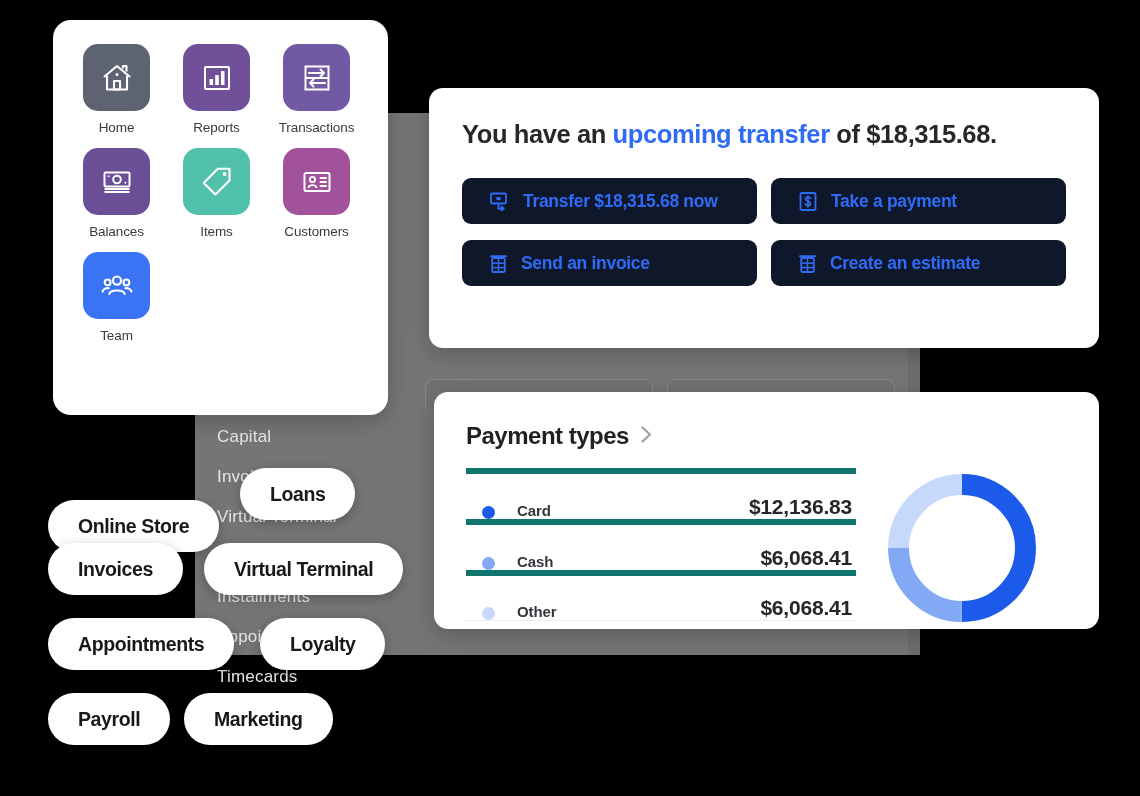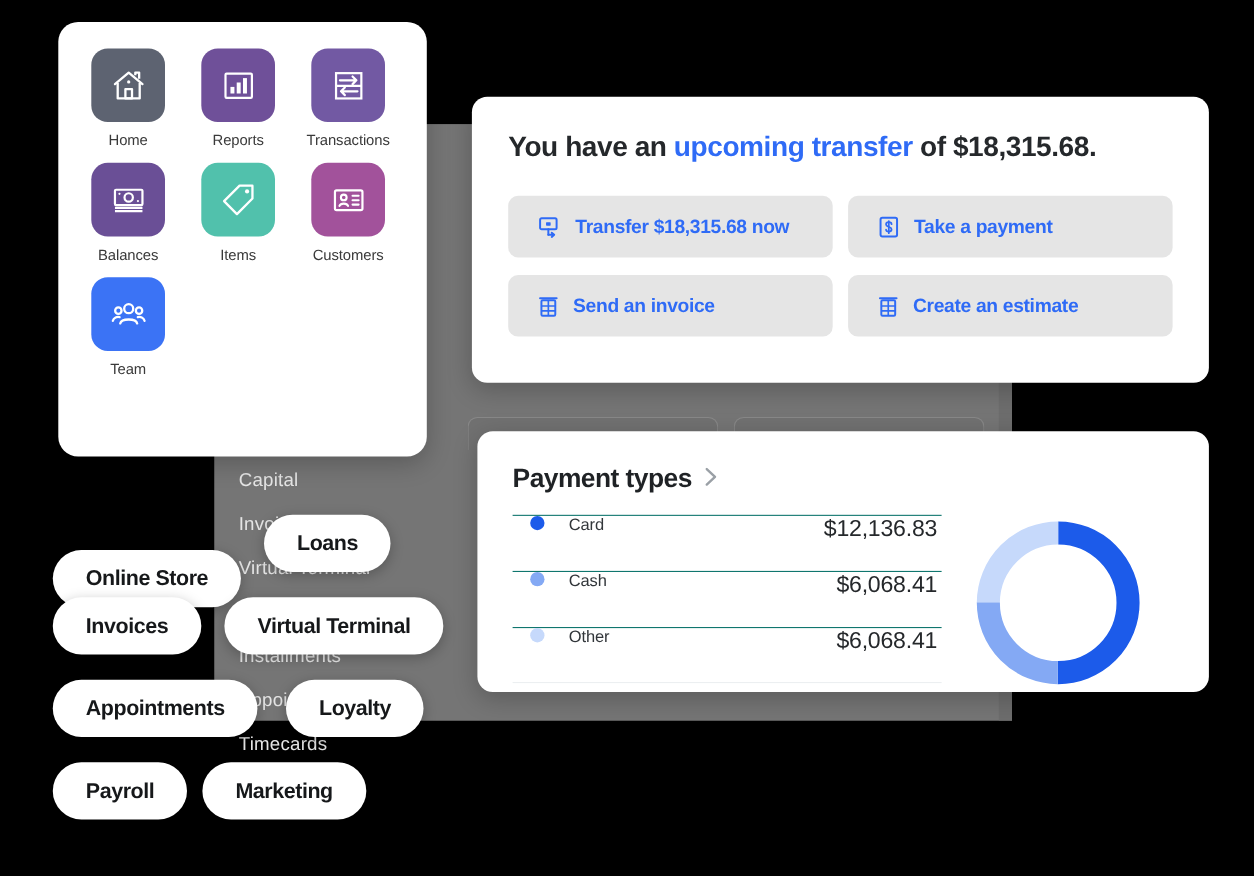--- a/index.html
+++ b/index.html
@@ -78,21 +78,21 @@
   .transfer-headline {
     font-size: 25.5px; font-weight: bold; color: #25282b;
     letter-spacing: -.4px; margin-bottom: 29px;
   }
   .transfer-headline .hl { color: #2f6bf6; }
   .action-grid {
     display: grid; grid-template-columns: 1fr 1fr;
     gap: 16px 14px;
   }
   .action-btn {
-    background: #e5e5e5; border-radius: 9px; height: 56px;
+    background: #0f172a; border-radius: 9px; height: 46px;
     display: flex; align-items: center; gap: 13px;
     padding: 0 27px; cursor: pointer; border: none;
     font-family: inherit;
   }
   .action-label {
     color: #2f6bf6; font-size: 17.5px; font-weight: bold;
     letter-spacing: -.3px; white-space: nowrap;
   }
   .action-ic { flex: 0 0 auto; display: flex; }
 
@@ -102,22 +102,22 @@
     padding: 30px 32px 0;
   }
   .pt-head { display: flex; align-items: center; gap: 12px; }
   .pt-title {
     font-size: 24px; font-weight: bold; color: #1f2225;
     letter-spacing: -.5px;
   }
   .pt-body { display: flex; margin-top: 18px; }
   .pt-table { width: 390px; }
   .pt-row {
-    display: flex; align-items: flex-start;
-    height: 51px; border-top: 1px solid #0f766e;
+    display: flex; align-items: flex-end;
+    height: 51px; border-top: 6px solid #0f766e; font-weight: bold;
   }
   .pt-row:last-child { border-bottom: 1px solid #eceff1; }
   .pt-dot {
     width: 13px; height: 13px; border-radius: 50%;
     margin-left: 16px; flex: 0 0 auto;
   }
   .pt-name {
     font-size: 15px; color: #32363a; margin-left: 22px;
     letter-spacing: -.1px;
   }

